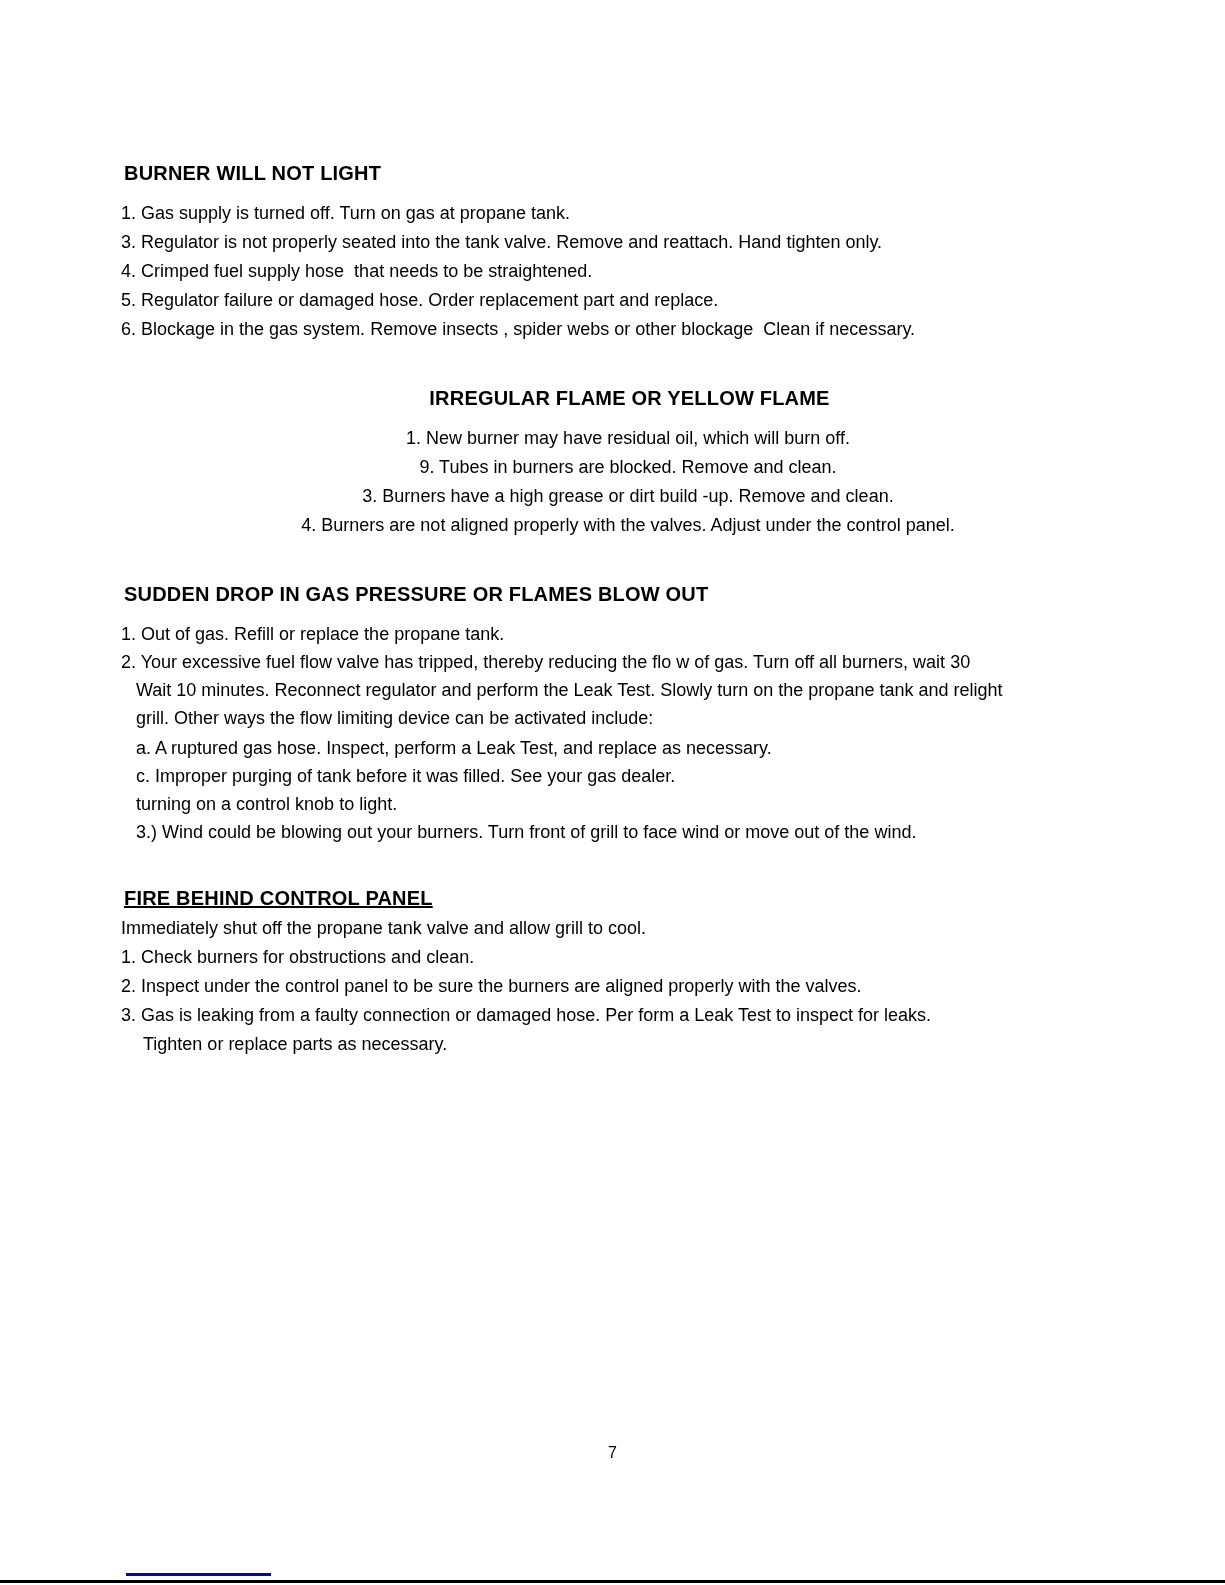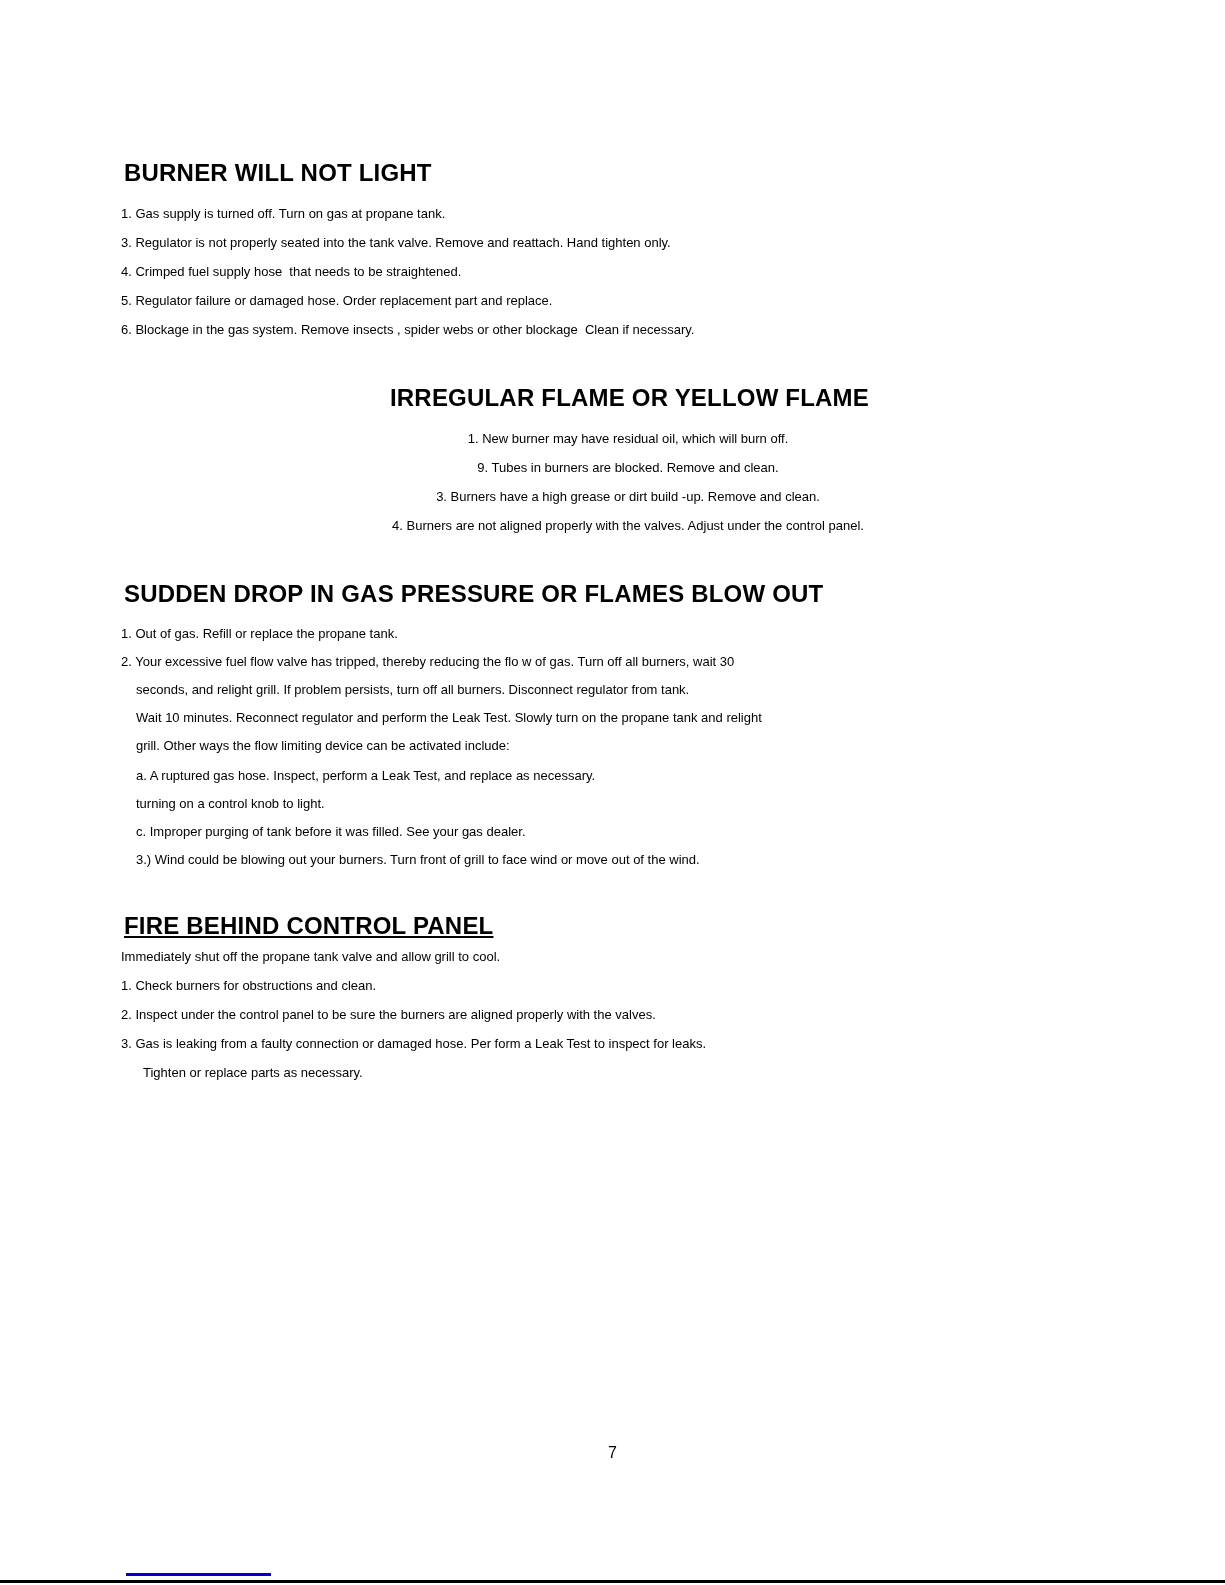--- a/index.html
+++ b/index.html
@@ -16,28 +16,28 @@
     overflow: hidden;
   }
   .page-content {
     position: absolute;
     top: 161px;
     left: 121px;
     right: 90px;
   }
   .doc-section { margin: 0; }
   .section-heading {
-    font-size: 24px;
+    font-size: 20px;
     line-height: 24px;
     font-weight: 700;
     margin: 0 0 14px 3px;
     letter-spacing: 0.2px;
   }
   .line {
-    font-size: 13px;
+    font-size: 18px;
     line-height: 29px;
     white-space: pre-wrap;
   }
   .sec-tight .line { line-height: 28px; }
   .ind-cont { padding-left: 22px; }
   .ind-sub  { padding-left: 15px; }
   .gap-above { margin-top: 2px; }
   .mb-s1 { margin-bottom: 42px; }
   .mb-s2 { margin-bottom: 42px; text-align: center; }
   .mb-s3 { margin-bottom: 40px; }
@@ -86,26 +86,25 @@
     <div class="line">1. New burner may have residual oil, which will burn off.</div>
     <div class="line">9. Tubes in burners are blocked. Remove and clean.</div>
     <div class="line">3. Burners have a high grease or dirt build -up. Remove and clean.</div>
     <div class="line">4. Burners are not aligned properly with the valves. Adjust under the control panel.</div>
   </section>
 
   <section class="doc-section sec-tight mb-s3">
     <h2 class="section-heading">SUDDEN DROP IN GAS PRESSURE OR FLAMES BLOW OUT</h2>
     <div class="line">1. Out of gas. Refill or replace the propane tank.</div>
     <div class="line">2. Your excessive fuel flow valve has tripped, thereby reducing the flo w of gas. Turn off all burners, wait 30</div>
-    <div class="line ind-sub">seconds, and relight grill. If problem persists, turn off all burners. Disconnect regulator from tank.</div>
     <div class="line ind-sub">Wait 10 minutes. Reconnect regulator and perform the Leak Test. Slowly turn on the propane tank and relight</div>
     <div class="line ind-sub">grill. Other ways the flow limiting device can be activated include:</div>
     <div class="line ind-sub gap-above">a. A ruptured gas hose. Inspect, perform a Leak Test, and replace as necessary.</div>
+    <div class="line ind-sub">c. Improper purging of tank before it was filled. See your gas dealer.</div>
     <div class="line ind-sub">turning on a control knob to light.</div>
-    <div class="line ind-sub">c. Improper purging of tank before it was filled. See your gas dealer.</div>
     <div class="line ind-sub">3.) Wind could be blowing out your burners. Turn front of grill to face wind or move out of the wind.</div>
   </section>
 
   <section class="doc-section">
     <h2 class="section-heading" style="margin-bottom: 4px; text-decoration: underline;">FIRE BEHIND CONTROL PANEL</h2>
     <div class="line">Immediately shut off the propane tank valve and allow grill to cool.</div>
     <div class="line">1. Check burners for obstructions and clean.</div>
     <div class="line">2. Inspect under the control panel to be sure the burners are aligned properly with the valves.</div>
     <div class="line">3. Gas is leaking from a faulty connection or damaged hose. Per form a Leak Test to inspect for leaks.</div>
     <div class="line ind-cont">Tighten or replace parts as necessary.</div>

